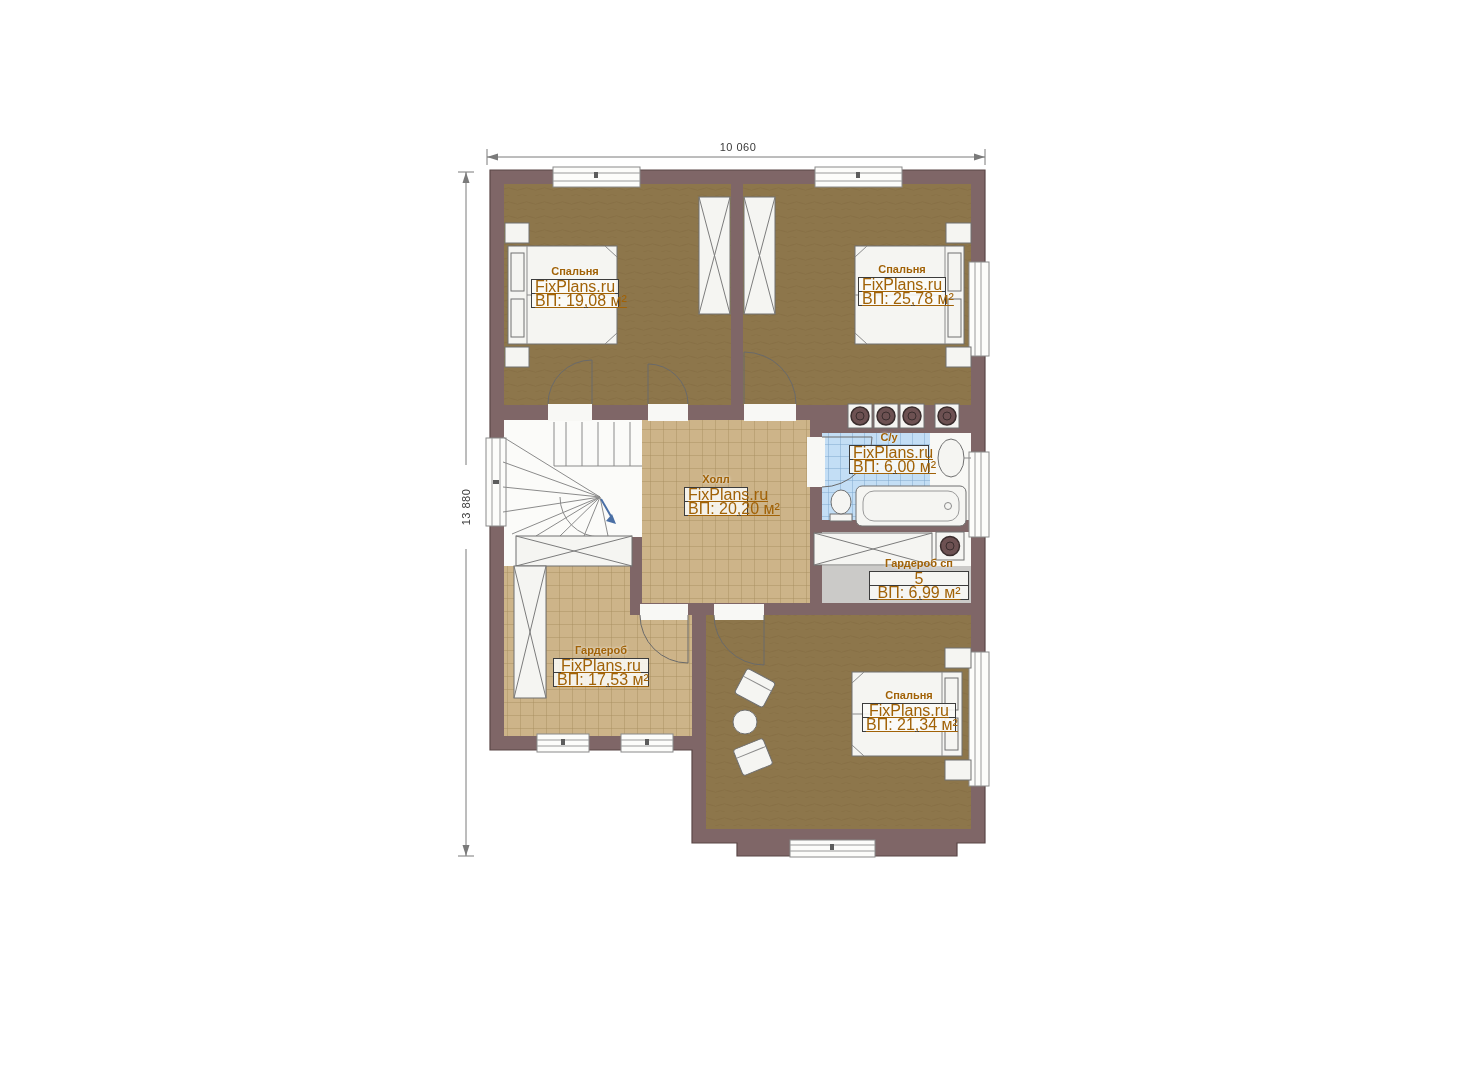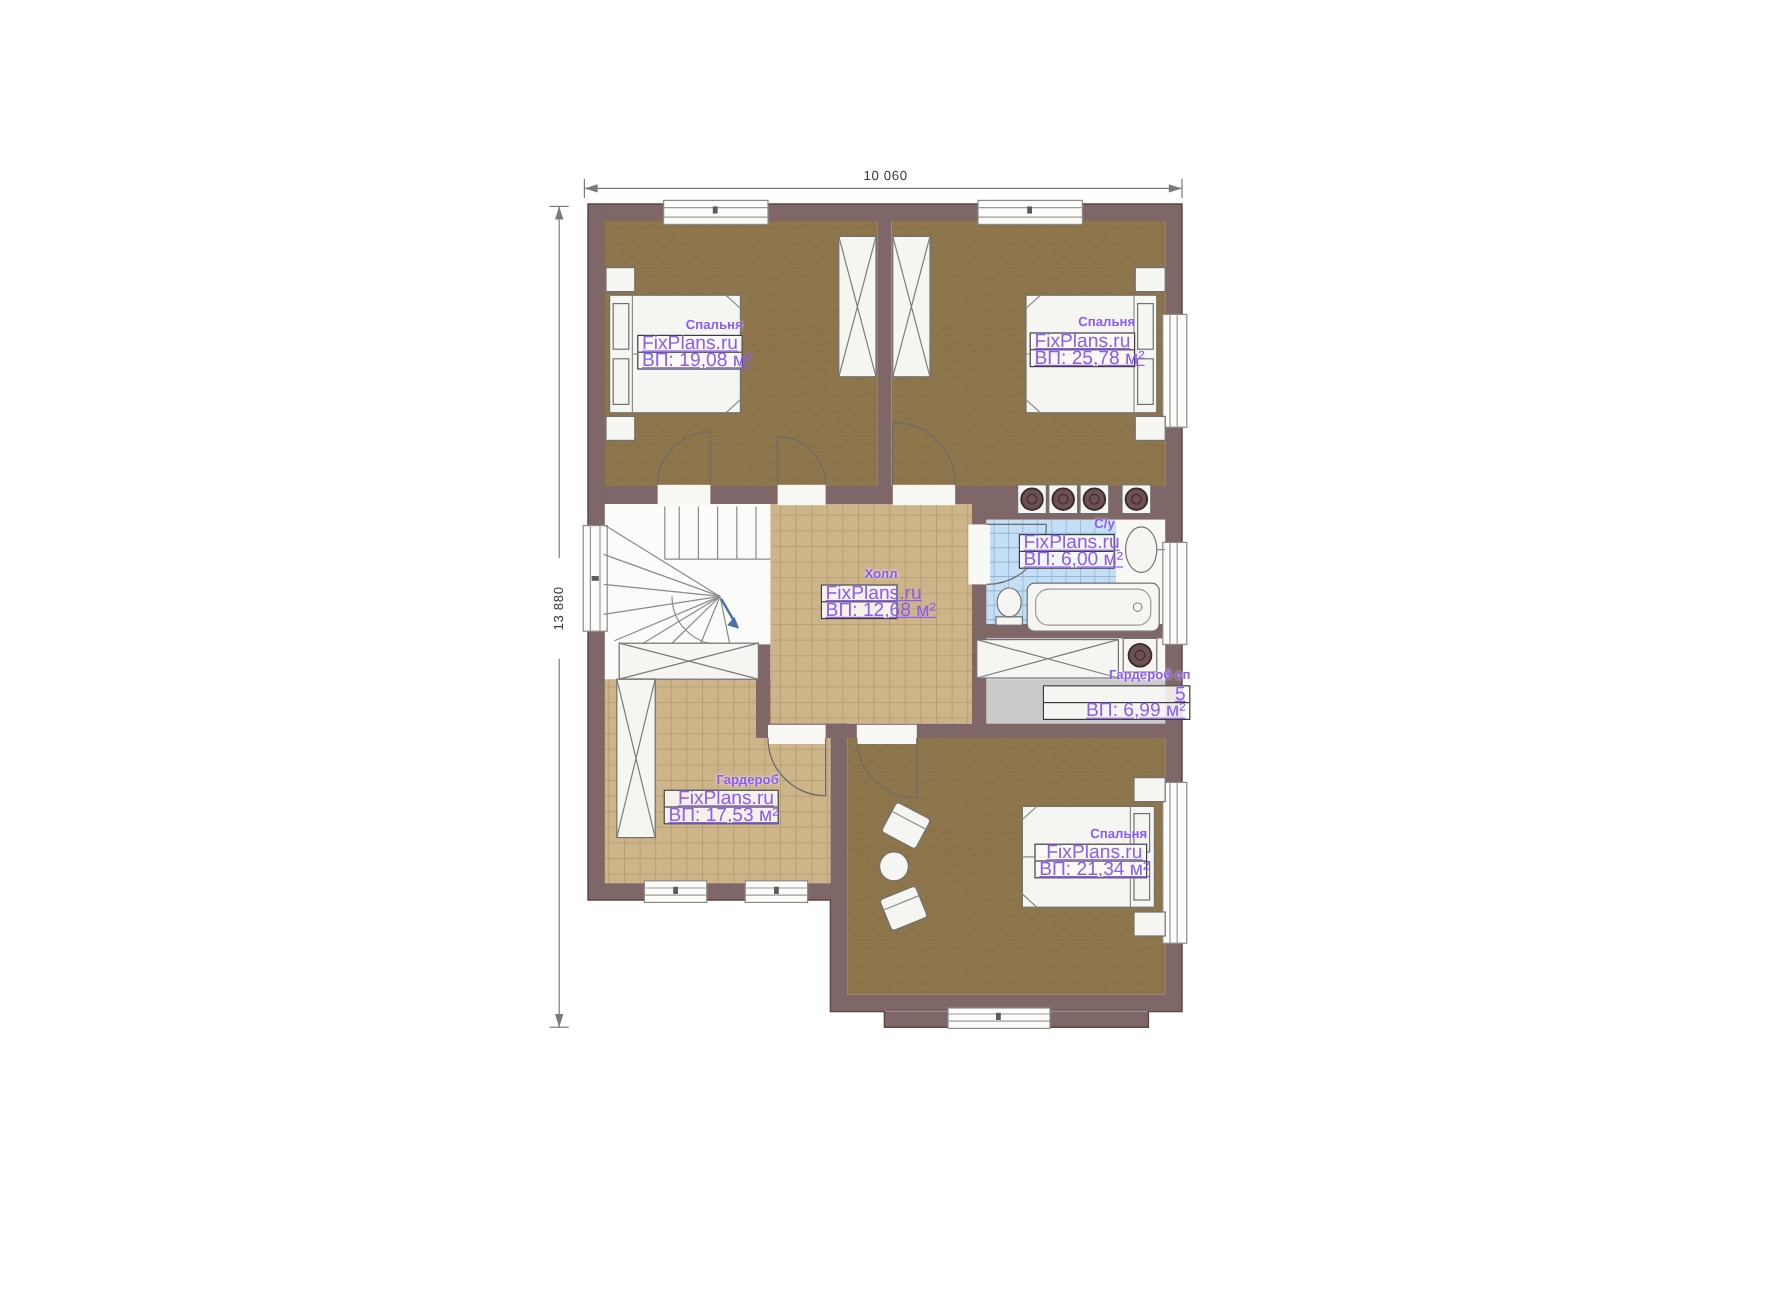--- a/index.html
+++ b/index.html
@@ -11,21 +11,21 @@
   .fx{fill:var(--fixture,#f5f5f2);stroke:#707070;stroke-width:1;}
   .ln{stroke:#8b8b8b;stroke-width:1;fill:none;}
   .xln{stroke:#7c7c7c;stroke-width:1;fill:none;}
   .doorarc{stroke:#6a6a6a;stroke-width:1;fill:none;}
   .gap{fill:#f8f8f5;}
   .win{fill:#fcfcfa;stroke:#8a8a8a;stroke-width:1;}
   .winln{stroke:#9a9a9a;stroke-width:1;}
   .dimln{stroke:#7a7a7a;stroke-width:1;}
   .dimfill{fill:#7a7a7a;}
   
-  .room-label{position:absolute;text-align:right;color:#8b5cf6;z-index:5;}
+  .room-label{position:absolute;text-align:center;color:#a16207;z-index:5;}
   .rl-title{font-size:11px;font-weight:bold;line-height:14px;margin-bottom:1px;
             text-shadow:0 0 3px rgba(255,255,255,.9);white-space:nowrap;}
   .rl-box{border:1px solid #3c3c3c;background:rgba(250,250,247,.88);}
   .rl-row{font-size:16px;line-height:13px;padding:0 3px;border-top:1px solid #3c3c3c;white-space:nowrap;text-decoration:underline;}
   .rl-row:first-child{border-top:none;}
   .dim-label{position:absolute;font-size:11px;color:#3a3a3a;letter-spacing:.5px;z-index:5;
              text-align:center;background:#fff;}
   .dim-top{left:696px;top:141px;width:84px;}
   .dim-left{left:424px;top:501px;width:84px;transform:rotate(-90deg);transform-origin:center;}
 </style>
@@ -323,33 +323,33 @@
   <div class="rl-box">
     <div class="rl-row">FixPlans.ru</div>
     <div class="rl-row">ВП: 25,78 м²</div>
   </div>
 </div>
 
 <div class="room-label" style="left:684px;top:472px;width:64px">
   <div class="rl-title">Холл</div>
   <div class="rl-box">
     <div class="rl-row">FixPlans.ru</div>
-    <div class="rl-row">ВП: 12,68 м²</div>
+    <div class="rl-row">ВП: 20,20 м²</div>
   </div>
 </div>
 
 <div class="room-label" style="left:849px;top:430px;width:80px">
   <div class="rl-title">С/у</div>
   <div class="rl-box">
     <div class="rl-row">FixPlans.ru</div>
     <div class="rl-row">ВП: 6,00 м²</div>
   </div>
 </div>
 
-<div class="room-label" style="left:869px;top:556px;width:123px">
+<div class="room-label" style="left:869px;top:556px;width:100px">
   <div class="rl-title">Гардероб сп</div>
   <div class="rl-box">
     <div class="rl-row">5</div>
     <div class="rl-row">ВП: 6,99 м²</div>
   </div>
 </div>
 
 <div class="room-label" style="left:553px;top:643px;width:96px">
   <div class="rl-title">Гардероб</div>
   <div class="rl-box">

